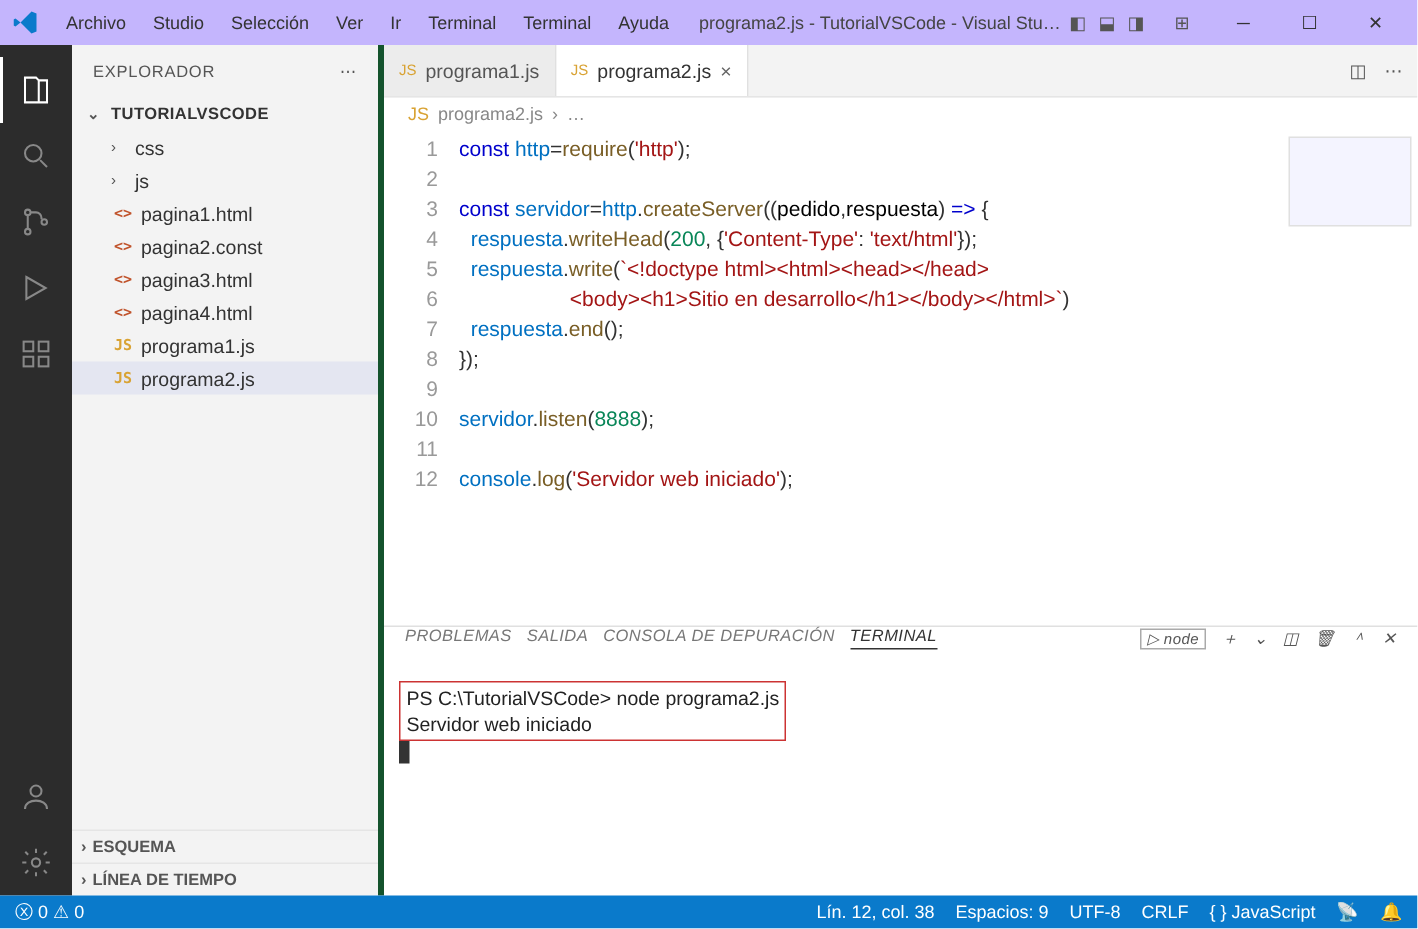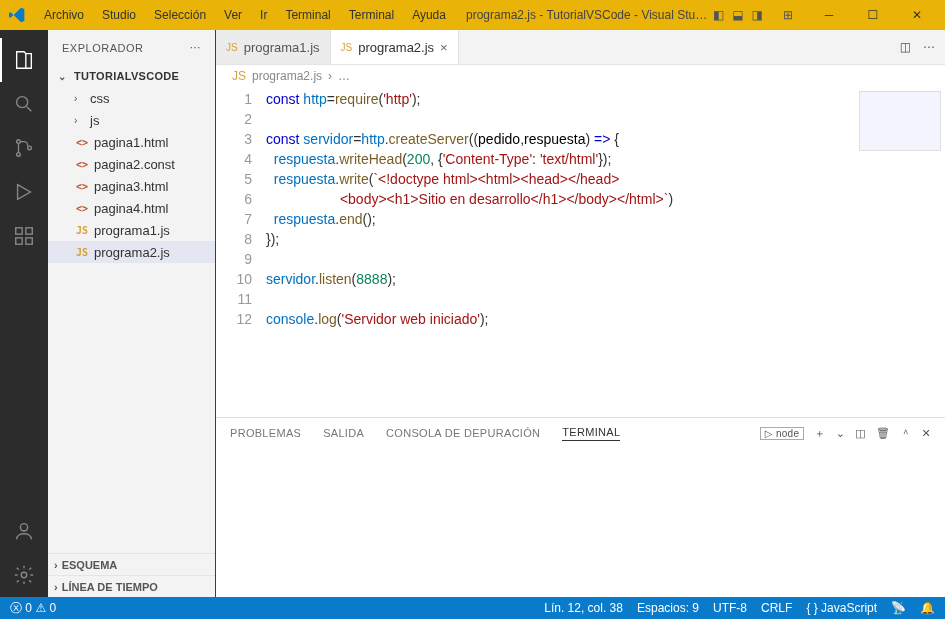--- a/index.html
+++ b/index.html
@@ -1,32 +1,32 @@
 <!DOCTYPE html>
 <html><head>
 <meta charset="utf-8">
 <style>
 * { margin:0; padding:0; box-sizing:border-box; font-family:"Segoe UI",sans-serif; }
 body { width:945px; height:619px; overflow:hidden; background:#fff; display:flex; flex-direction:column; font-size:12px; color:#333; }
-.titlebar { height:30px; background:#eab308; display:flex; align-items:center; padding:0 8px; gap:4px; }
+.titlebar { height:30px; background:#c4b5fd; display:flex; align-items:center; padding:0 8px; gap:4px; }
 .titlebar .logo { width:18px; height:18px; display:flex; align-items:center; justify-content:center; }
 .titlebar .menu { display:flex; gap:2px; margin-left:6px; }
 .titlebar .menu span { padding:4px 8px; cursor:default; color:#333; }
 .titlebar .title { flex:1; text-align:left; padding-left:8px; color:#444; overflow:hidden; white-space:nowrap; text-overflow:ellipsis;}
 .titlebar .layout-icons { display:flex; gap:8px; margin-right:12px; }
 .titlebar .layout-icons span { color:#555; }
 .titlebar .winctl { display:flex; gap:4px; }
 .titlebar .winctl span { width:40px; height:28px; display:flex; align-items:center; justify-content:center; color:#333; }
 .main { flex:1; display:flex; min-height:0; }
 .activitybar { width:48px; background:#2c2c2c; display:flex; flex-direction:column; align-items:center; padding-top:8px; }
 .activitybar .act { width:48px; height:44px; display:flex; align-items:center; justify-content:center; color:#888; position:relative; }
 .activitybar .act.active { color:#fff; }
 .activitybar .act.active::before { content:""; position:absolute; left:0; top:0; bottom:0; width:2px; background:#fff; }
 .activitybar .spacer { flex:1; }
-.sidebar { width:168px; background:#f3f3f3; border-right:1px solid #14532d; display:flex; flex-direction:column; }
+.sidebar { width:208px; background:#f3f3f3; border-right:4px solid #14532d; display:flex; flex-direction:column; }
 .sidebar-header { height:35px; display:flex; align-items:center; padding:0 14px; color:#555; font-size:11px; letter-spacing:.5px; justify-content:space-between; }
 .tree { flex:1; overflow:auto; font-size:13px; }
 .tree-row { height:22px; display:flex; align-items:center; padding-left:10px; gap:4px; cursor:default; }
 .tree-row.root { font-weight:600; font-size:11px; letter-spacing:.3px; color:#333; }
 .tree-row.indent1 { padding-left:26px; }
 .tree-row.selected { background:#e4e6f1; }
 .tree-row .chev { width:12px; color:#555; font-size:10px; }
 .tree-row .ficon { width:16px; text-align:center; font-family:monospace; font-weight:bold; font-size:10px; }
 .ficon.js { color:#d9a334; }
 .ficon.html { color:#c0532b; }
@@ -45,21 +45,21 @@
 .code { flex:1; padding-top:2px; white-space:pre; color:#333; overflow:hidden; }
 .minimap { width:90px; padding:4px; }
 .minimap-box { border:1px solid #ccc; height:60px; background:linear-gradient(#eef 0 100%); opacity:.6; }
 .tok-kw { color:#0000cc; }
 .tok-var { color:#0070c1; }
 .tok-fn { color:#795e26; }
 .tok-str { color:#a31515; }
 .tok-num { color:#098658; }
 .tok-param { color:#000000; }
 .panel { height:180px; border-top:1px solid #e0e0e0; display:flex; flex-direction:column; }
-.panel-tabs { height:30px; display:flex; align-items:center; padding:0 14px; gap:22px; font-size:11px; color:#777; letter-spacing:.3px;}
+.panel-tabs { height:30px; display:flex; align-items:flex-start; padding:0 14px; gap:10px; font-size:11px; color:#777; letter-spacing:.3px;font-style:italic;}
 .panel-tabs .ptab.active { color:#333; border-bottom:1px solid #333; padding-bottom:2px; }
 .panel-tabs .pright { margin-left:auto; display:flex; align-items:center; gap:10px; color:#555; }
 .panel-tabs .pright .boxed { border:1px solid #aaa; padding:0 4px; font-size:10px; }
 .terminal { flex:1; padding:6px 10px; font-family:Consolas,monospace; font-size:13px; color:#222; }
 .terminal .hl { border:1px solid #c33; padding:2px 4px; display:inline-block; line-height:17px; }
 .terminal .cursor { display:inline-block; width:7px; height:15px; background:#333; vertical-align:middle; }
 .statusbar { height:22px; background:#0a7acb; color:#fff; display:flex; align-items:center; padding:0 10px; font-size:12px; gap:14px; }
 .statusbar .right { margin-left:auto; display:flex; gap:14px; align-items:center; }
 svg { display:block; }
 </style>
@@ -261,20 +261,27 @@
             <span>node</span>
           </span>
           <span>＋</span>
           <span>⌄</span>
           <span>◫</span>
           <span>🗑</span>
           <span>＾</span>
           <span>✕</span>
         </div>
       </div>
+      <div class="terminal">
+        <span class="hl">
+          <span>PS C:\TutorialVSCode&gt; node programa2.js</span><br>
+          <span>Servidor web iniciado</span>
+        </span><br>
+        <span class="cursor"></span>
+      </div>
     </div>
   </div>
 </div>
 
 <div class="statusbar">
   <span>
     <span>ⓧ</span> <span>0</span>
     <span>⚠</span> <span>0</span>
   </span>
   <div class="right">

